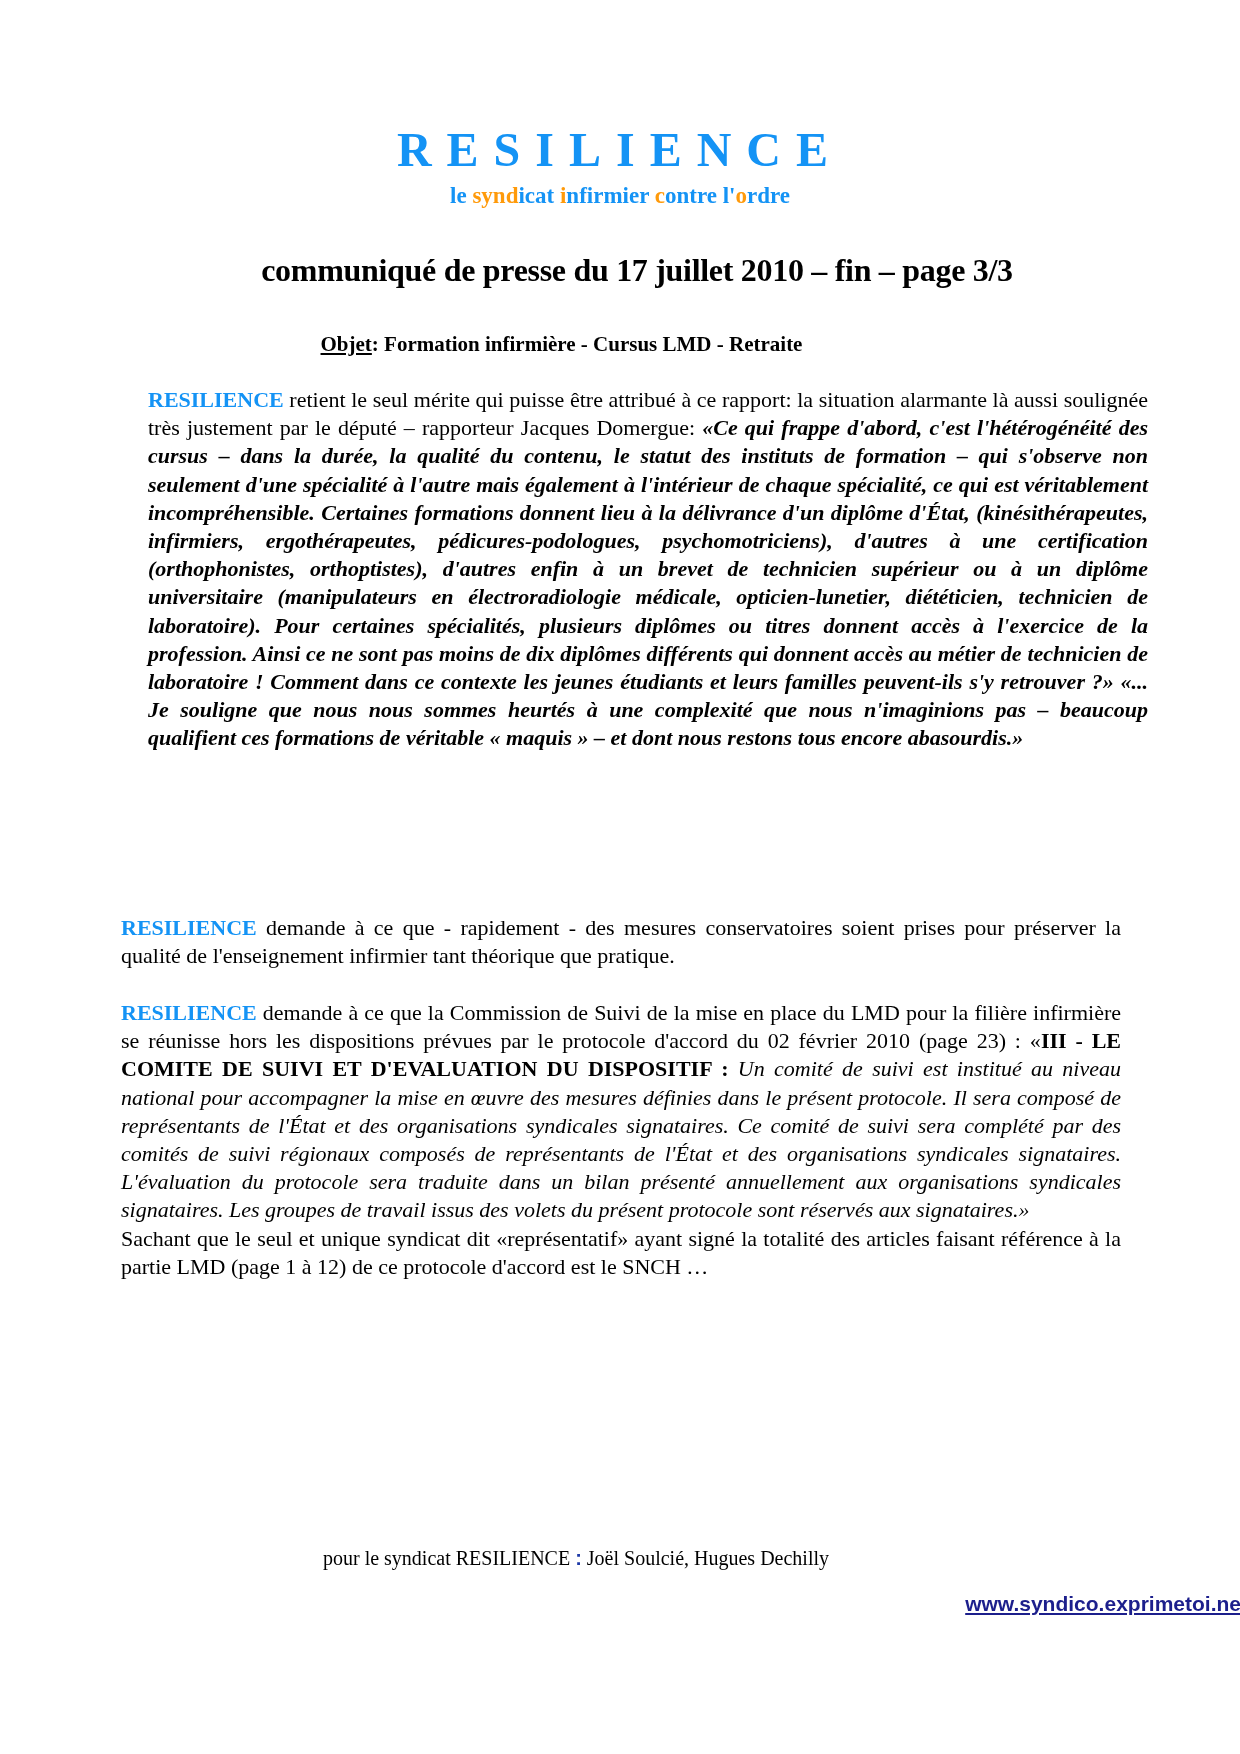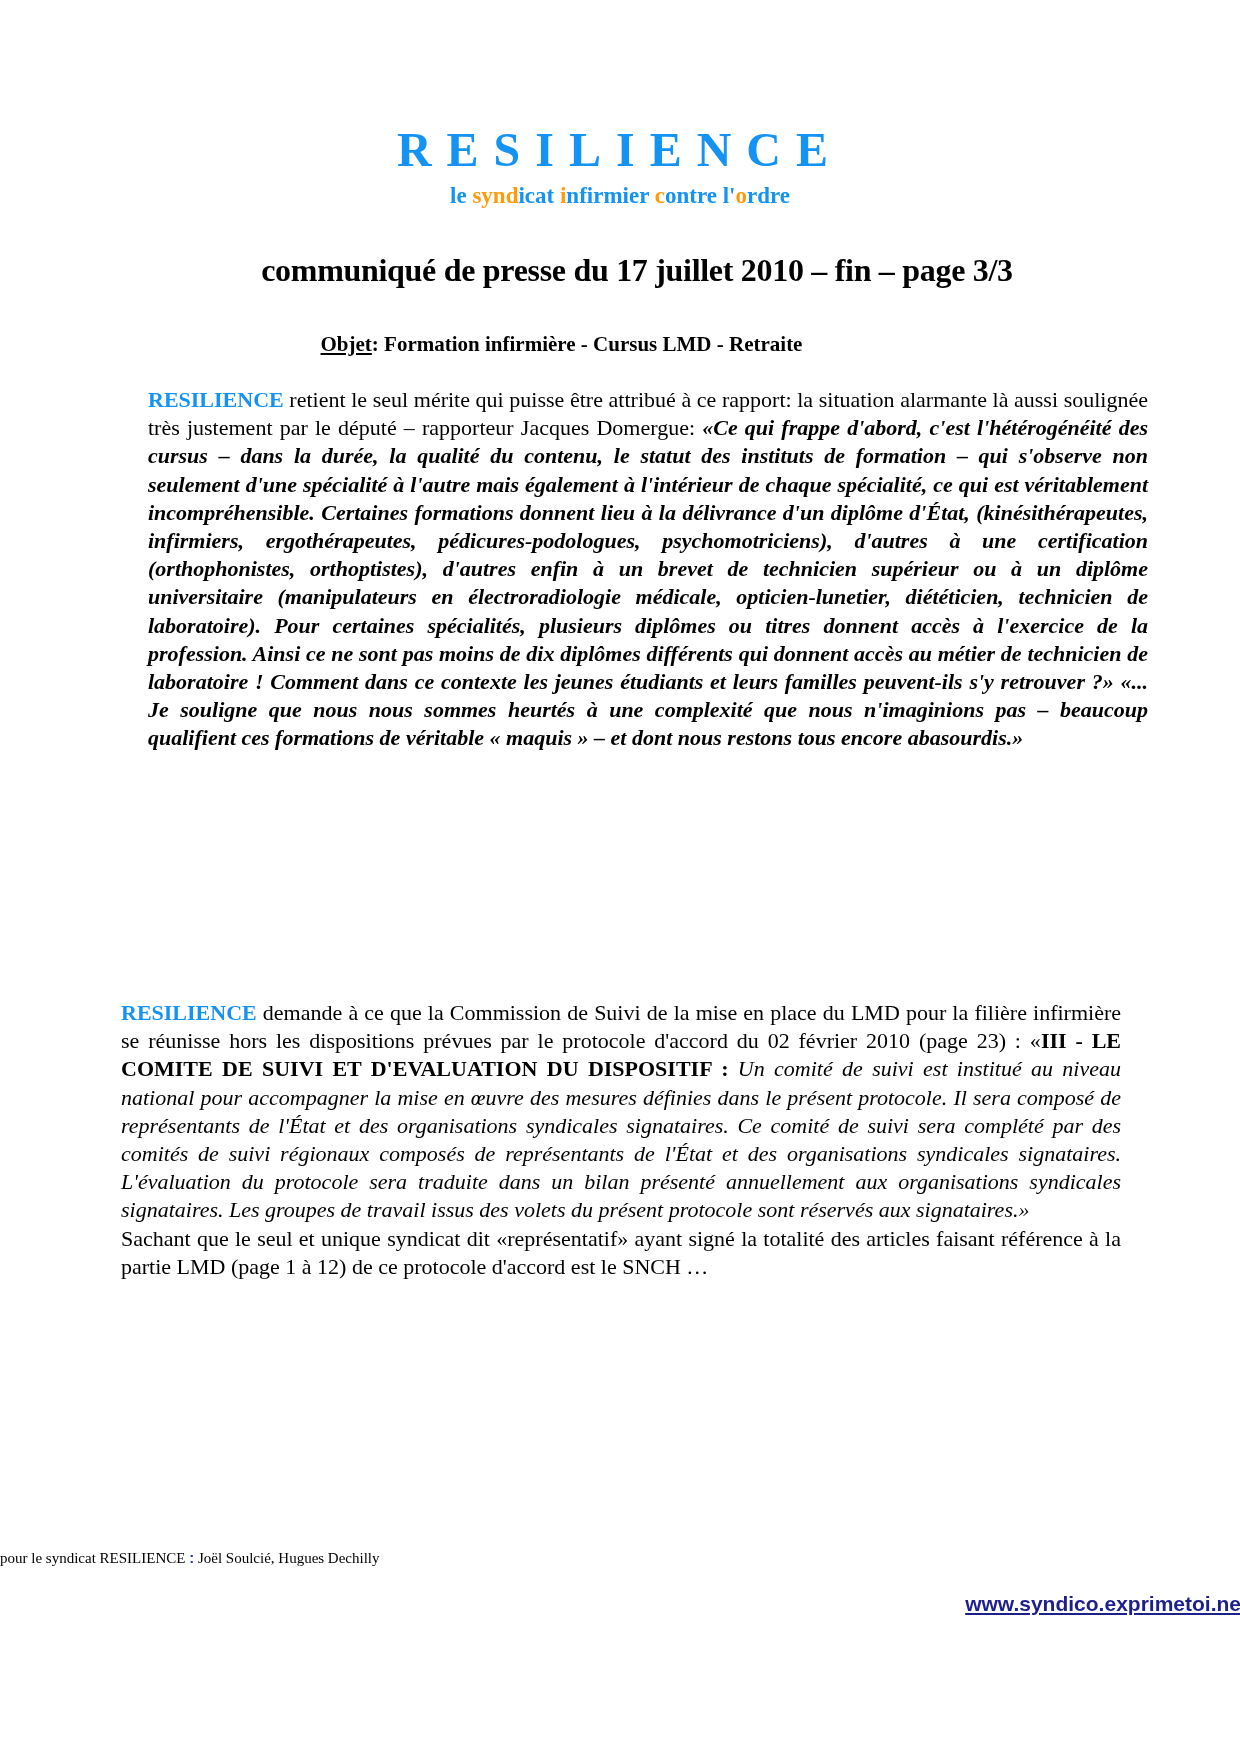--- a/index.html
+++ b/index.html
@@ -19,21 +19,21 @@
   .para { position: absolute; left: 121px; width: 1000px; font-size: 22px; line-height: 28.2px;
           text-align: justify; }
   .para .org { color: #1493f5; font-weight: bold; }
   .para .q { font-style: italic; font-weight: bold; }
   .para .qi { font-style: italic; }
   .para .b { font-weight: bold; }
   .p1 { top: 386px; margin-left: 27px; }
   .p2 { top: 914px; }
   .p3 { top: 999px; }
   .p4 { top: 1400px; }
-  .sign { position: absolute; left: 0; width: 1152px; top: 1545px; font-size: 15px; line-height: 26px; }
+  .sign { position: absolute; left: 0; width: 1152px; top: 1545px; text-align: center; font-size: 20px; line-height: 26px; }
   .sign .colon { color: #1e3aa8; font-weight: bold; font-family: "Liberation Sans", sans-serif; }
   .url { position: absolute; left: 0; width: 1240px; top: 1591px; text-align: right;
          font-family: "Liberation Sans", sans-serif; font-size: 21px; font-weight: bold;
          color: #1c1f8c; line-height: 26px; padding-left: 8px; }
   .url a { color: #1c1f8c; text-decoration: underline; }
 </style>
 </head>
 <body>
 
 <div class="page">
@@ -47,20 +47,23 @@
   <div class="headline">communiqué de presse du 17 juillet 2010 – fin – page 3/3</div>
 
   <div class="subject">
     <span class="u">Objet</span><span>: Formation infirmière - Cursus LMD - Retraite</span>
   </div>
 
   <div class="para p1">
     <span class="org">RESILIENCE</span><span> retient le seul mérite qui puisse être attribué à ce rapport: la situation alarmante là aussi soulignée très justement par le député – rapporteur Jacques Domergue: </span><span class="q">«Ce qui frappe d'abord, c'est l'hétérogénéité des cursus – dans la durée, la qualité du contenu, le statut des instituts de formation – qui s'observe non seulement d'une spécialité à l'autre mais également à l'intérieur de chaque spécialité, ce qui est véritablement incompréhensible. Certaines formations donnent lieu à la délivrance d'un diplôme d'État, (kinésithérapeutes, infirmiers, ergothérapeutes, pédicures-podologues, psychomotriciens), d'autres à une certification (orthophonistes, orthoptistes), d'autres enfin à un brevet de technicien supérieur ou à un diplôme universitaire (manipulateurs en électroradiologie médicale, opticien-lunetier, diététicien, technicien de laboratoire). Pour certaines spécialités, plusieurs diplômes ou titres donnent accès à l'exercice de la profession. Ainsi ce ne sont pas moins de dix diplômes différents qui donnent accès au métier de technicien de laboratoire ! Comment dans ce contexte les jeunes étudiants et leurs familles peuvent-ils s'y retrouver ?» «... Je souligne que nous nous sommes heurtés à une complexité que nous n'imaginions pas – beaucoup qualifient ces formations de véritable « maquis » – et dont nous restons tous encore abasourdis.»</span>
   </div>
 
+  <div class="para p2">
+    <span class="org">RESILIENCE</span><span> demande à ce que - rapidement - des mesures conservatoires soient prises pour préserver la qualité de l'enseignement infirmier tant théorique que pratique.</span>
+  </div>
 
   <div class="para p3">
     <span class="org">RESILIENCE</span><span> demande à ce que la Commission de Suivi de la mise en place du LMD pour la filière infirmière se réunisse hors les dispositions prévues par le protocole d'accord du 02 février 2010 (page 23) : «</span><span class="b">III - LE COMITE DE SUIVI ET D'EVALUATION DU DISPOSITIF : </span><span class="qi">Un comité de suivi est institué au niveau national pour accompagner la mise en œuvre des mesures définies dans le présent protocole. Il sera composé de représentants de l'État et des organisations syndicales signataires. Ce comité de suivi sera complété par des comités de suivi régionaux composés de représentants de l'État et des organisations syndicales signataires. L'évaluation du protocole sera traduite dans un bilan présenté annuellement aux organisations syndicales signataires. Les groupes de travail issus des volets du présent protocole sont réservés aux signataires.»</span><br><span>Sachant que le seul et unique syndicat dit «représentatif» ayant signé la totalité des articles faisant référence à la partie LMD (page 1 à 12) de ce protocole d'accord est le SNCH …</span>
   </div>
 
 
   <div class="sign">
     <span>pour le syndicat RESILIENCE </span><span class="colon">:</span><span> Joël Soulcié, Hugues Dechilly</span>
   </div>
 

